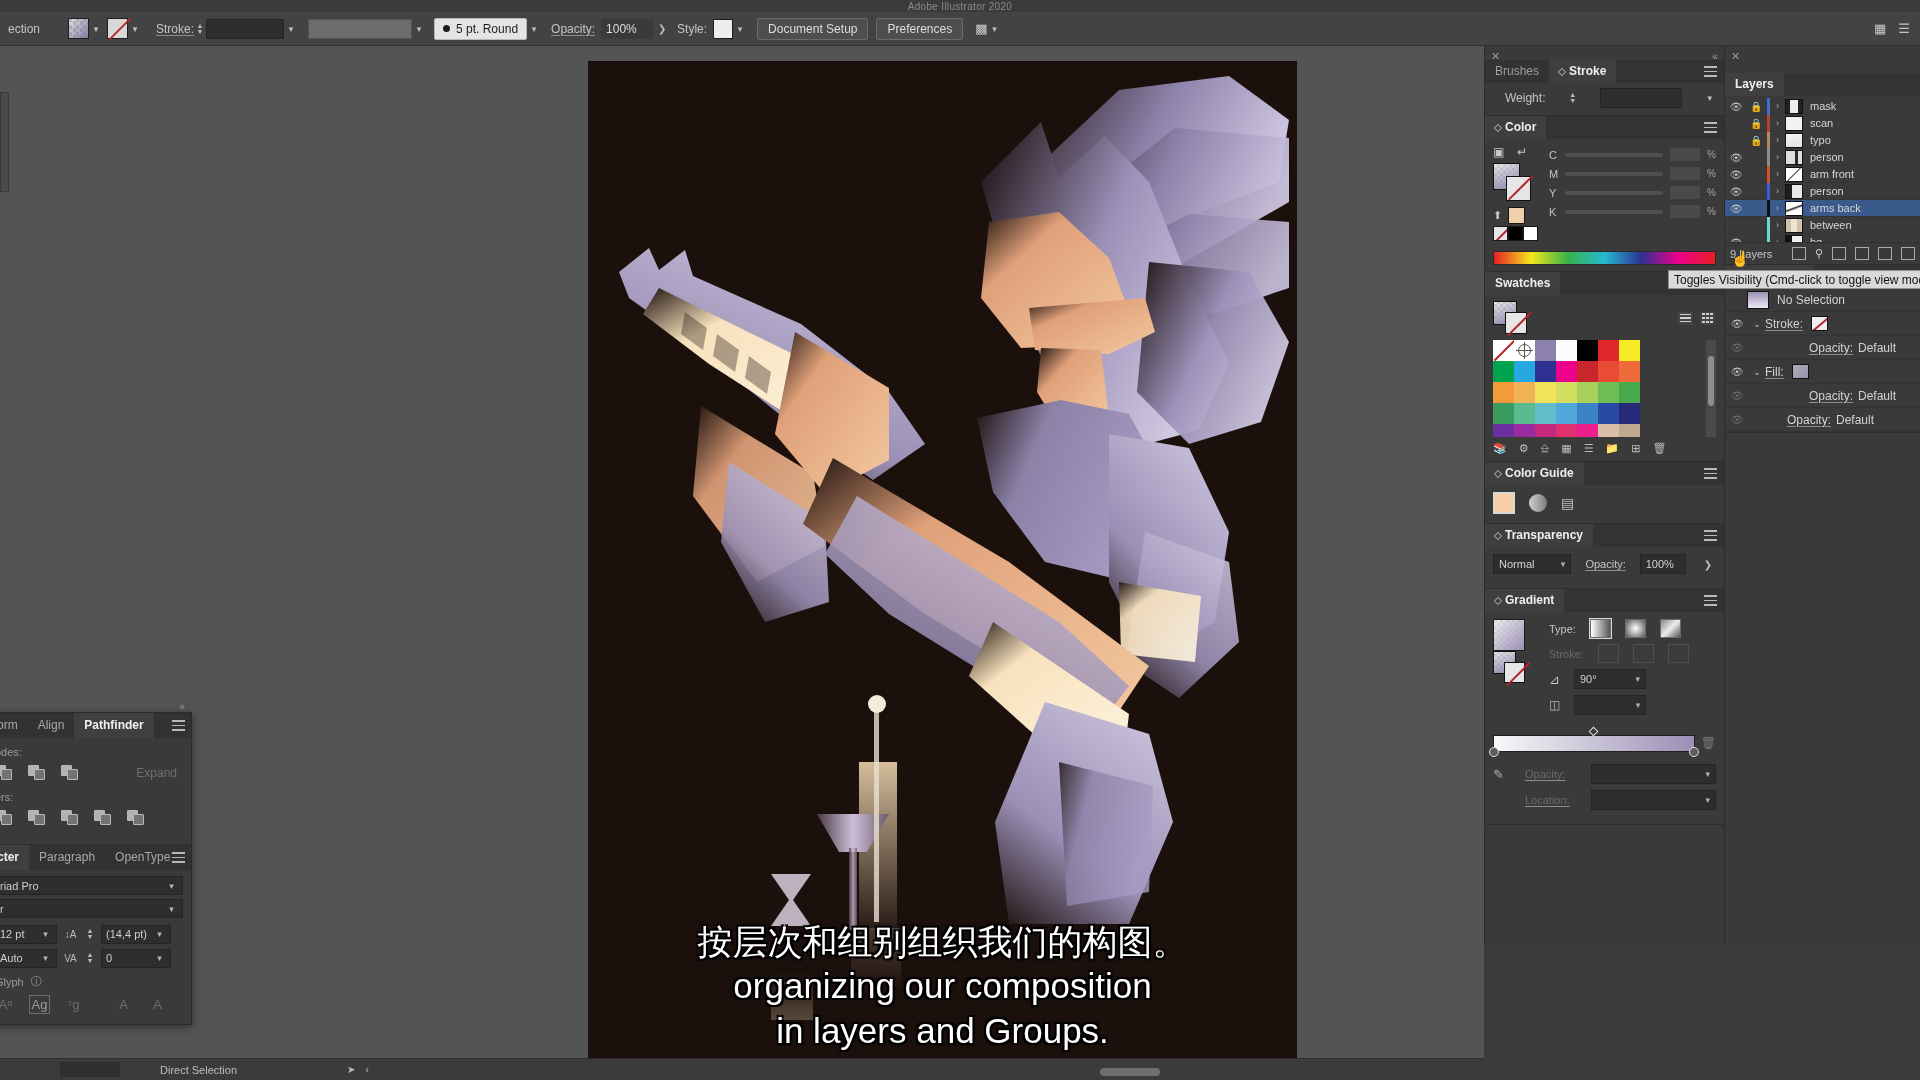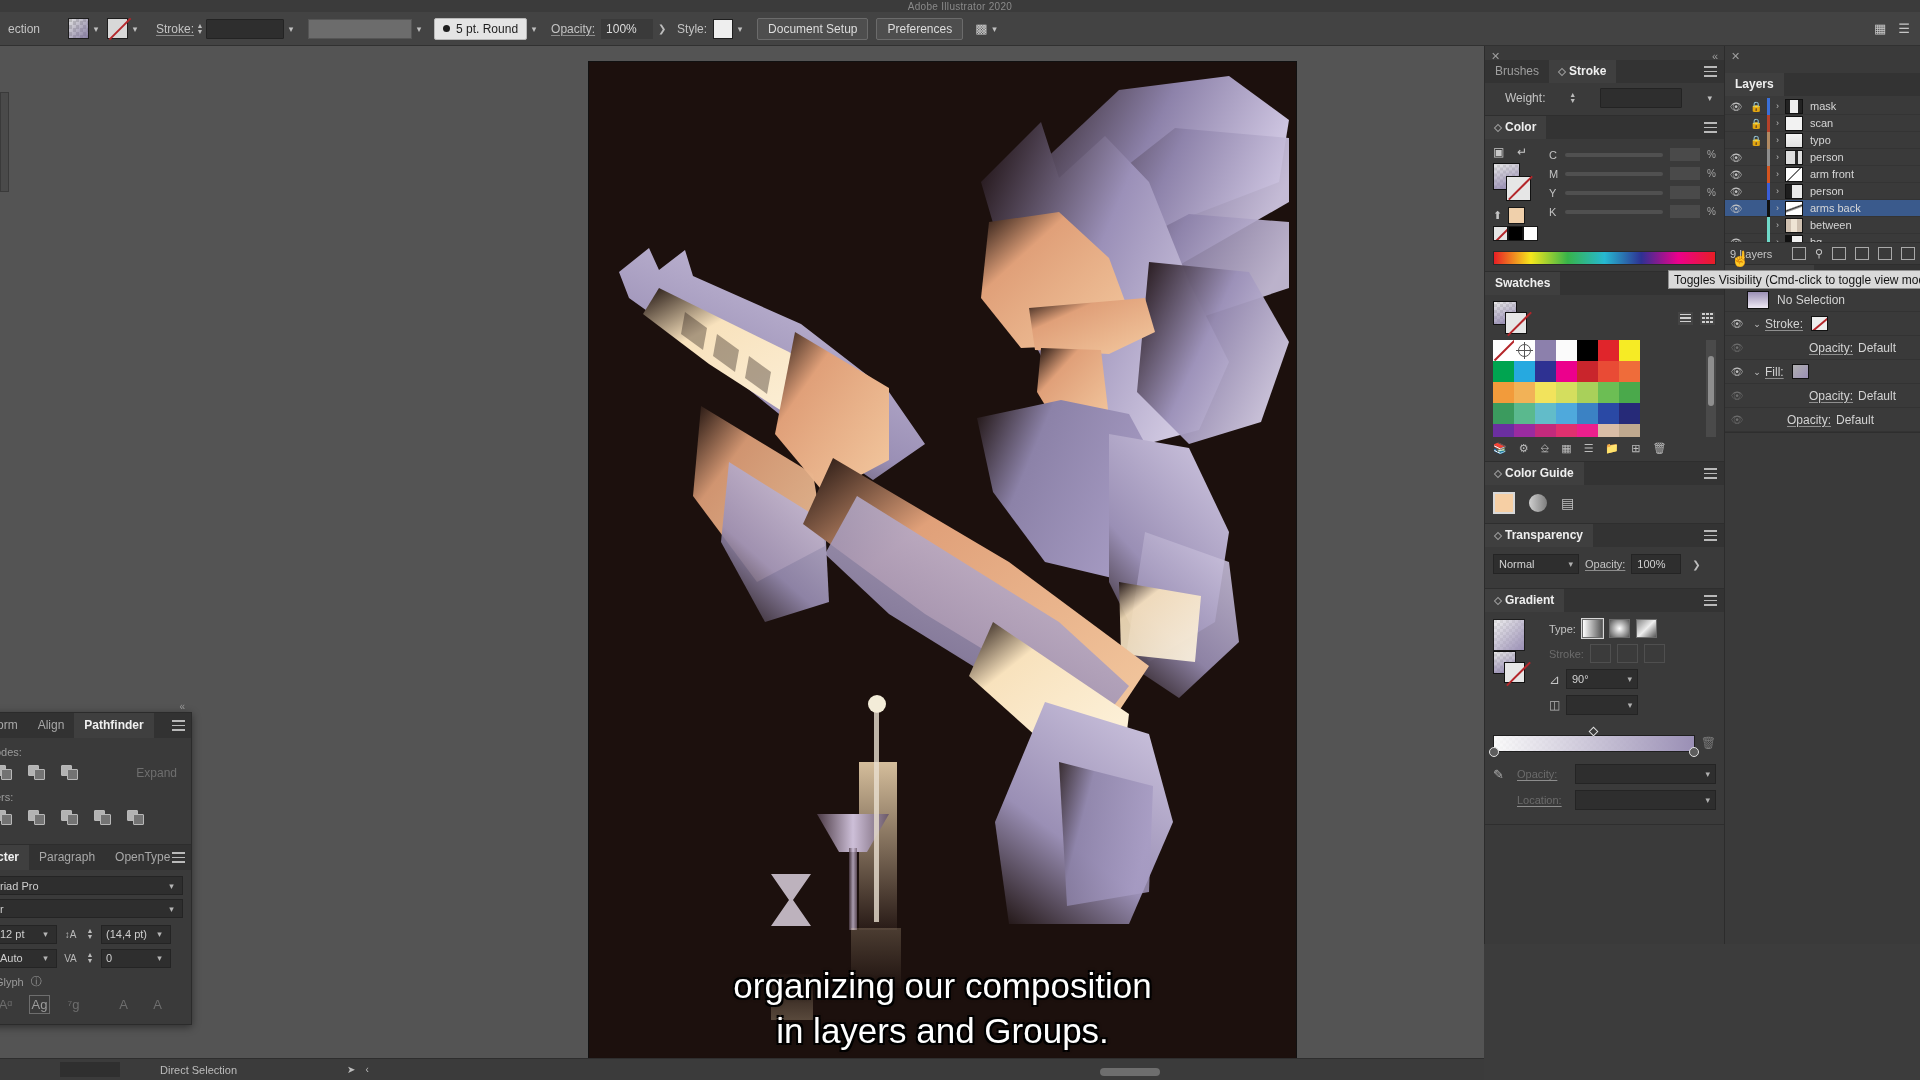--- a/index.html
+++ b/index.html
@@ -211,21 +211,21 @@
   .swcell { width:21px; height:21px; }
   .swtoolbar { display:flex; align-items:center; gap:12px; margin-top:5px; color:#bdbdbd; font-size:11px; }
   .viewbtns { display:flex; gap:5px; margin-left:auto; }
   .vb { width:17px; height:15px; background:#444; display:flex; flex-direction:column;
         align-items:center; justify-content:center; gap:2px; border:1px solid #3a3a3a;}
   .vb i { width:11px; height:1.6px; background:#cfcfcf; display:block; }
   .vbg { display:grid; grid-template-columns:repeat(3,2.5px); gap:1.5px; }
   .vbg i { width:2.5px; height:2.5px; background:#cfcfcf; display:block; }
 
   
-  .row { display:flex; align-items:center; gap:6px; margin-bottom:6px; }
+  .row { display:flex; align-items:center; gap:14px; margin-bottom:6px; }
   .selectbox {
     height:20px; background:#2e2e2e; border:1px solid #242424; display:flex;
     align-items:center; padding:0 5px; color:#d2d2d2; font-size:11px; position:relative;
   }
   .selectbox .cv { margin-left:auto; font-size:9px; color:#b0b0b0; }
   .ghost { color:#6b6b6b; }
   .cbx { width:11px; height:11px; border:1px solid #6f6f6f; background:#3a3a3a; display:inline-block; }
   .gradbar {
     height:17px; margin:4px 0 2px 0; position:relative;
     background:linear-gradient(to right,rgba(255,255,255,.9),#9a8fb5),
@@ -418,20 +418,21 @@
         <path d="M182 812 L222 812 L204 838 L222 864 L182 864 L200 838 Z" fill="#d9cfdd" opacity=".85"></path>
 
         <circle cx="288" cy="642" r="9" fill="#f3ecd8"></circle>
         <rect x="285" y="650" width="5" height="210" fill="#e9dfcf" opacity=".8"></rect>
 
         <rect x="182" y="866" width="42" height="46" fill="url(#gfade)" opacity=".28" transform="scale(1,-1) translate(0,-1824)"></rect>
         <rect x="262" y="866" width="50" height="60" fill="url(#gfade)" opacity=".22"></rect>
       </svg>
 
       <div class="subs">
+        <div>按层次和组别组织我们的构图。</div>
         <div>organizing our composition</div>
         <div>in layers and Groups.</div>
       </div>
 
     </div>
 
     <div class="statusbar">
       <span class="stzoom"></span>
       <span class="stsel">Direct Selection</span>
       <span class="stnav">

